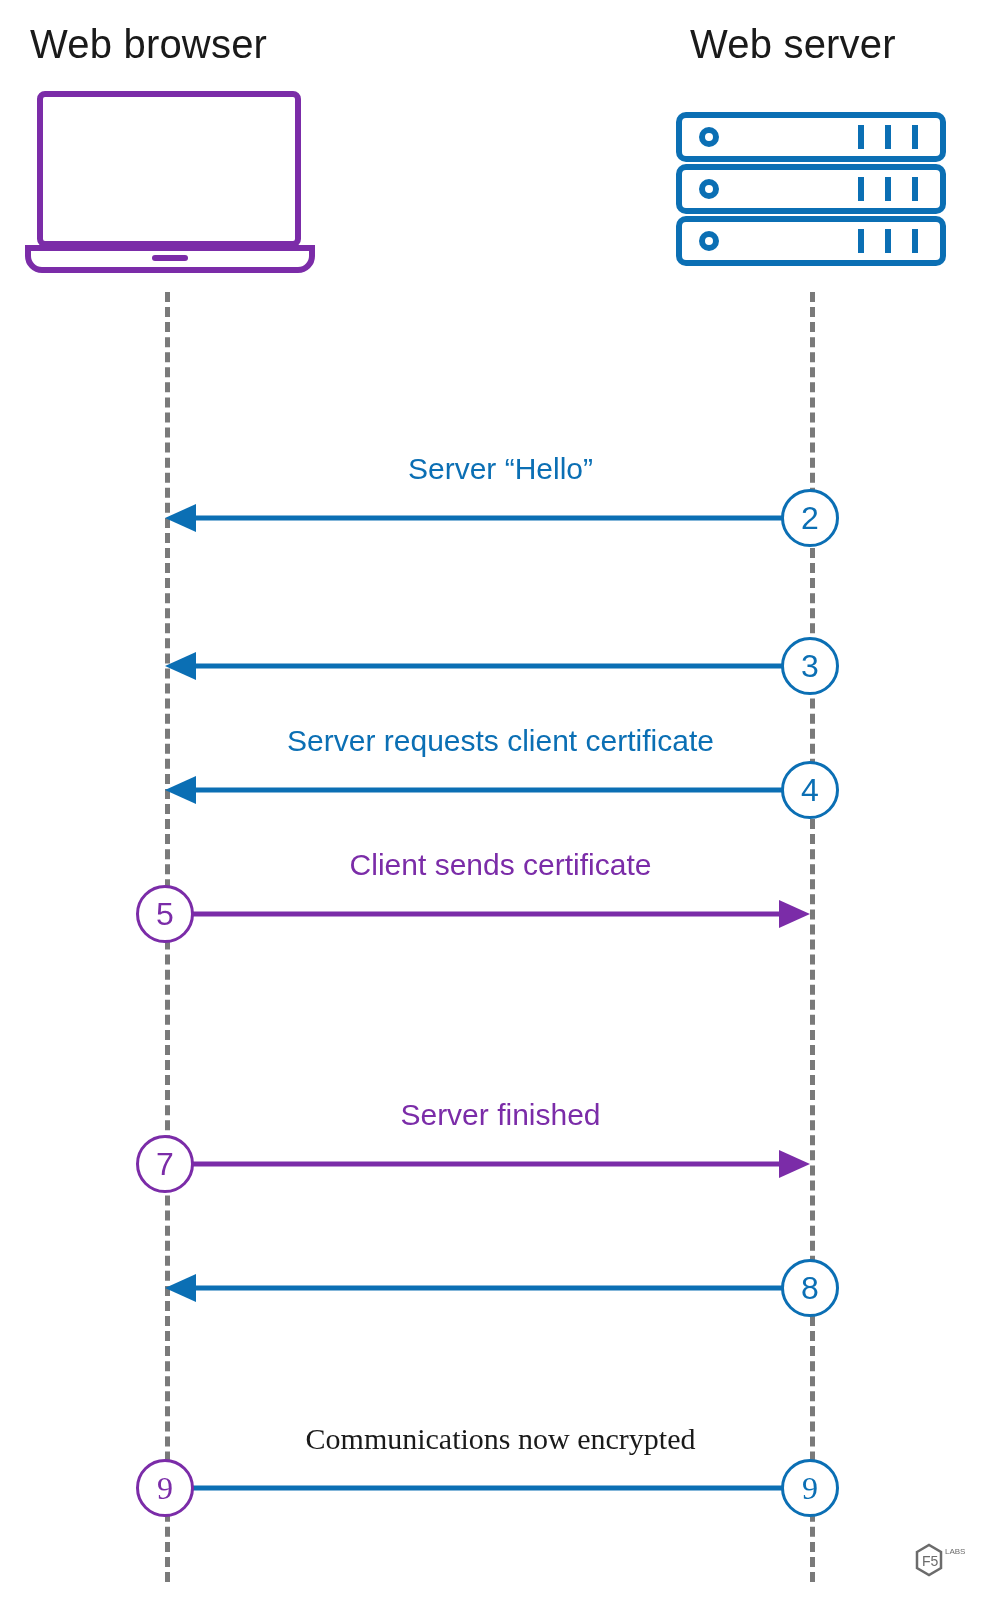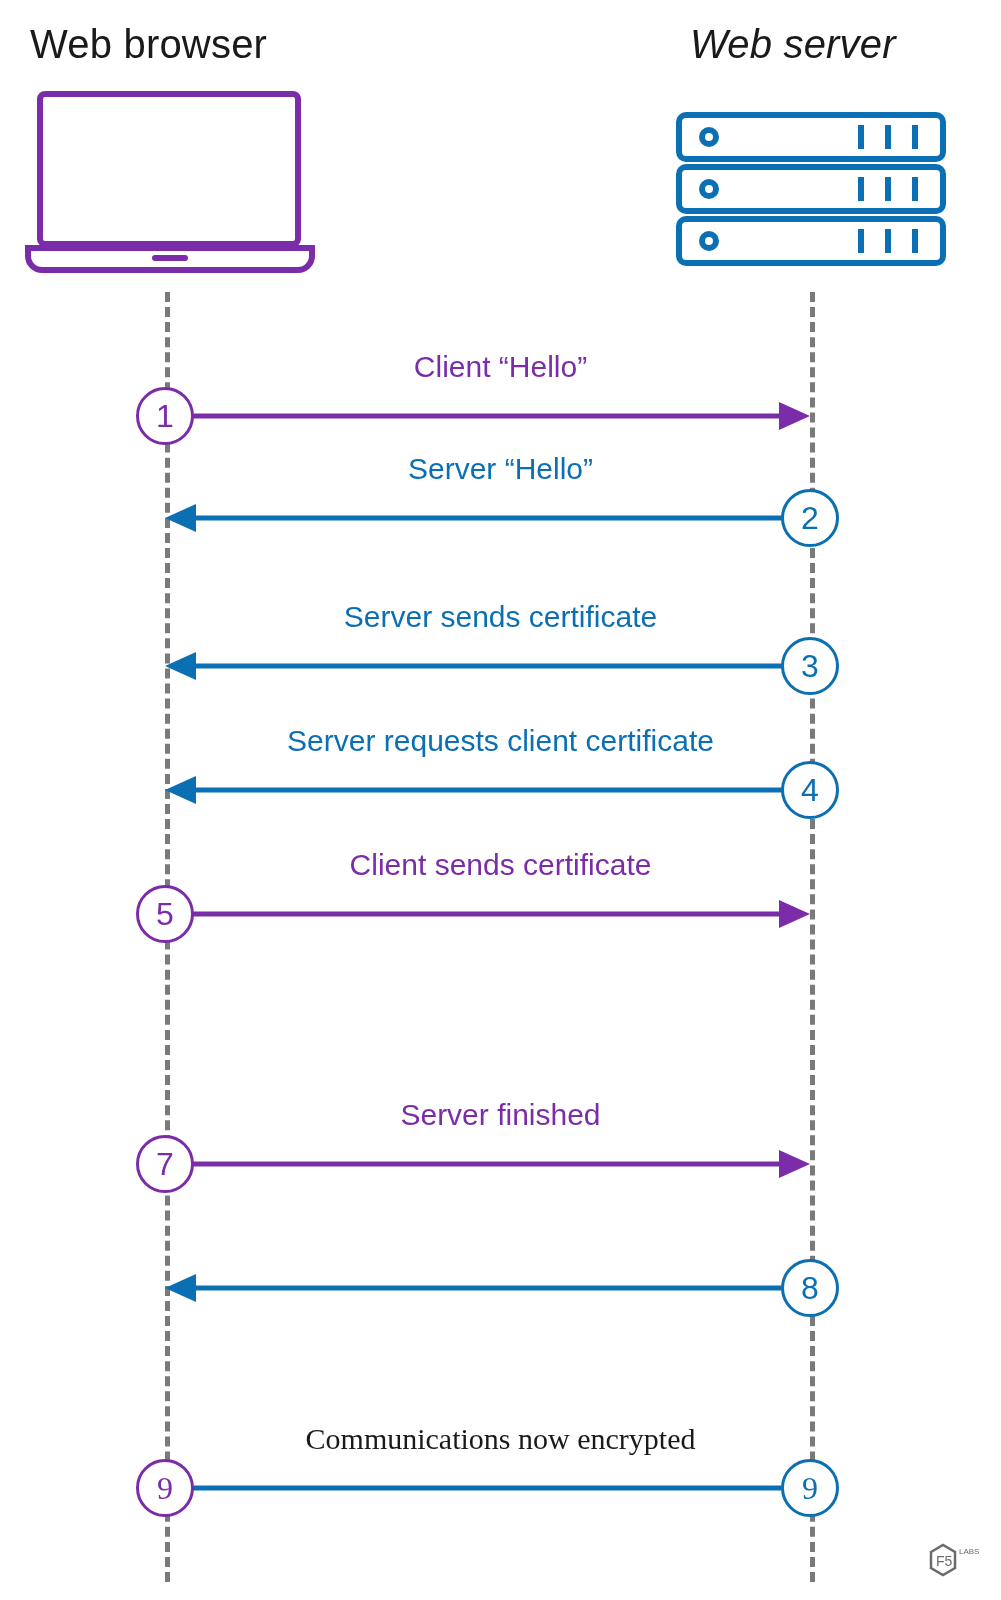--- a/index.html
+++ b/index.html
@@ -22,21 +22,21 @@
   
   .col-title {
     position: absolute;
     font-size: 40px;
     color: #1a1a1a;
     font-weight: 400;
     letter-spacing: 0.2px;
     white-space: nowrap;
   }
   #title-browser { left: 30px;  top: 22px; }
-  #title-server  { left: 690px; top: 22px; font-style: italic; }
+  #title-server  { left: 690px; top: 22px; }
 
   
   #laptop {
     position: absolute;
     left: 22px;
     top: 88px;
     width: 296px;
     height: 190px;
   }
 
@@ -104,21 +104,21 @@
   .client { color: #7b2ca8; }
   .server { color: #0b6fb4; }
   .neutral { color: #1a1a1a; }
 
   
   #msg-final .num.left  { left: 136px; }
   #msg-final .num.right { left: 781px; }
 
   .logo {
     position: absolute;
-    right: 18px;
+    right: 32px;
     bottom: 14px;
     width: 62px;
     height: 48px;
     color: #ef4444;
   }
 </style>
 </head>
 <body>
 
 <div id="stage">
@@ -152,44 +152,33 @@
         <line x1="185" y1="117" x2="185" y2="141"></line>
         <line x1="212" y1="117" x2="212" y2="141"></line>
         <line x1="239" y1="117" x2="239" y2="141"></line>
       </g>
     </svg>
   </div>
 
   <div class="lifeline" id="lifeline-browser"></div>
   <div class="lifeline" id="lifeline-server"></div>
 
-  <div class="msg" id="msg-1" style="top:350px;">
-    <div class="msg-label client">Client “Hello”</div>
-    <div class="arrow-wrap">
-      <svg width="645" height="44" viewBox="0 0 645 44" fill="none">
-        <line x1="0" y1="22" x2="620" y2="22" stroke="#7b2ca8" stroke-width="5"></line>
-        <polygon points="645,22 614,8 614,36" fill="#7b2ca8"></polygon>
-      </svg>
-    </div>
-    <div class="num left client">1</div>
-  </div>
 
   <div class="msg" id="msg-2" style="top:452px;">
     <div class="msg-label server">Server “Hello”</div>
     <div class="arrow-wrap">
       <svg width="645" height="44" viewBox="0 0 645 44" fill="none">
         <line x1="25" y1="22" x2="645" y2="22" stroke="#0b6fb4" stroke-width="5"></line>
         <polygon points="0,22 31,8 31,36" fill="#0b6fb4"></polygon>
       </svg>
     </div>
     <div class="num right server">2</div>
   </div>
 
   <div class="msg" id="msg-3" style="top:600px;">
-    <div class="msg-label server">Server sends certificate</div>
     <div class="arrow-wrap">
       <svg width="645" height="44" viewBox="0 0 645 44" fill="none">
         <line x1="25" y1="22" x2="645" y2="22" stroke="#0b6fb4" stroke-width="5"></line>
         <polygon points="0,22 31,8 31,36" fill="#0b6fb4"></polygon>
       </svg>
     </div>
     <div class="num right server">3</div>
   </div>
 
   <div class="msg" id="msg-4" style="top:724px;">

